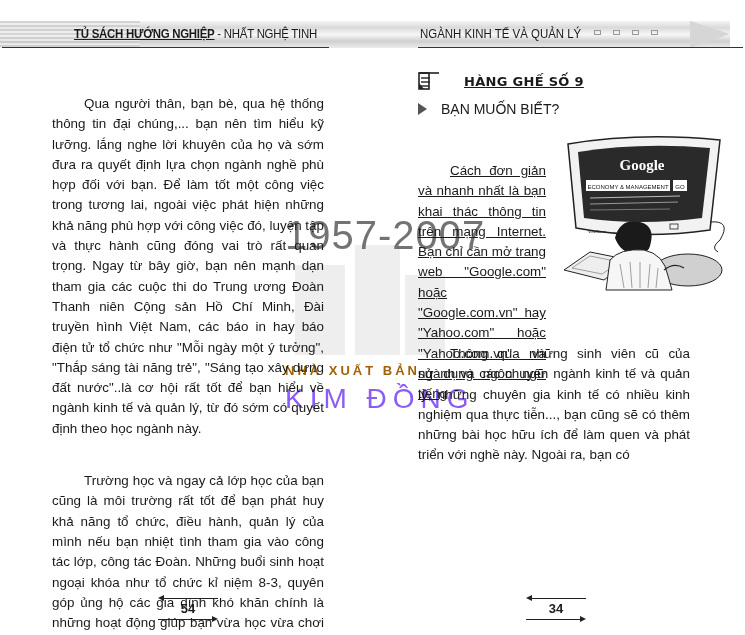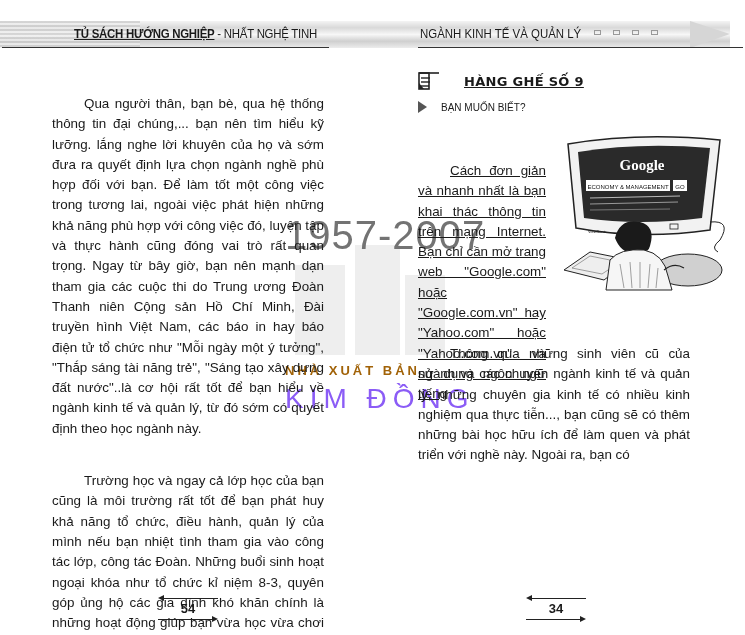--- a/index.html
+++ b/index.html
@@ -51,21 +51,21 @@
   .left-col { position: absolute; left: 52px; top: 62px; width: 272px; }
   .right-col-top { position: absolute; left: 418px; top: 129px; width: 128px; }
   .right-col-bottom { position: absolute; left: 418px; top: 312px; width: 272px; }
   .right-col-bottom .first { text-indent: 0; }
 
   .section-heading { position: absolute; left: 418px; top: 71px; display: flex; align-items: center; gap: 24px; }
   .hand-icon { width: 22px; height: 20px; position: relative; }
   .section-title { font-weight: 900; font-size: 13px; text-decoration: underline; letter-spacing: .3px; font-family: "DejaVu Sans", sans-serif; }
   .sub-heading { position: absolute; left: 418px; top: 101px; display: flex; align-items: center; gap: 14px; }
   .arrow-icon { width: 0; height: 0; border-top: 6px solid transparent; border-bottom: 6px solid transparent; border-left: 9px solid #555; }
-  .sub-title { font-size: 10px; font-weight: 500; }
+  .sub-title { font-size: 14px; font-weight: 500; }
 
   .illustration { position: absolute; left: 560px; top: 130px; width: 172px; height: 170px; }
 
   
   .page-num { position: absolute; width: 60px; height: 36px; }
   .page-num .line-top { position: absolute; left: 2px; top: 6px; width: 58px; height: 1px; background: #222; }
   .page-num .line-top::before { content: ""; position: absolute; left: -2px; top: -3px; border-top: 3.5px solid transparent; border-bottom: 3.5px solid transparent; border-right: 6px solid #222; }
   .page-num .line-bot { position: absolute; left: 0; top: 27px; width: 58px; height: 1px; background: #222; }
   .page-num .line-bot::after { content: ""; position: absolute; right: -2px; top: -3px; border-top: 3.5px solid transparent; border-bottom: 3.5px solid transparent; border-left: 6px solid #222; }
   .page-num .num { position: absolute; left: 0; width: 60px; top: 9px; text-align: center; font-weight: bold; font-size: 13px; }

